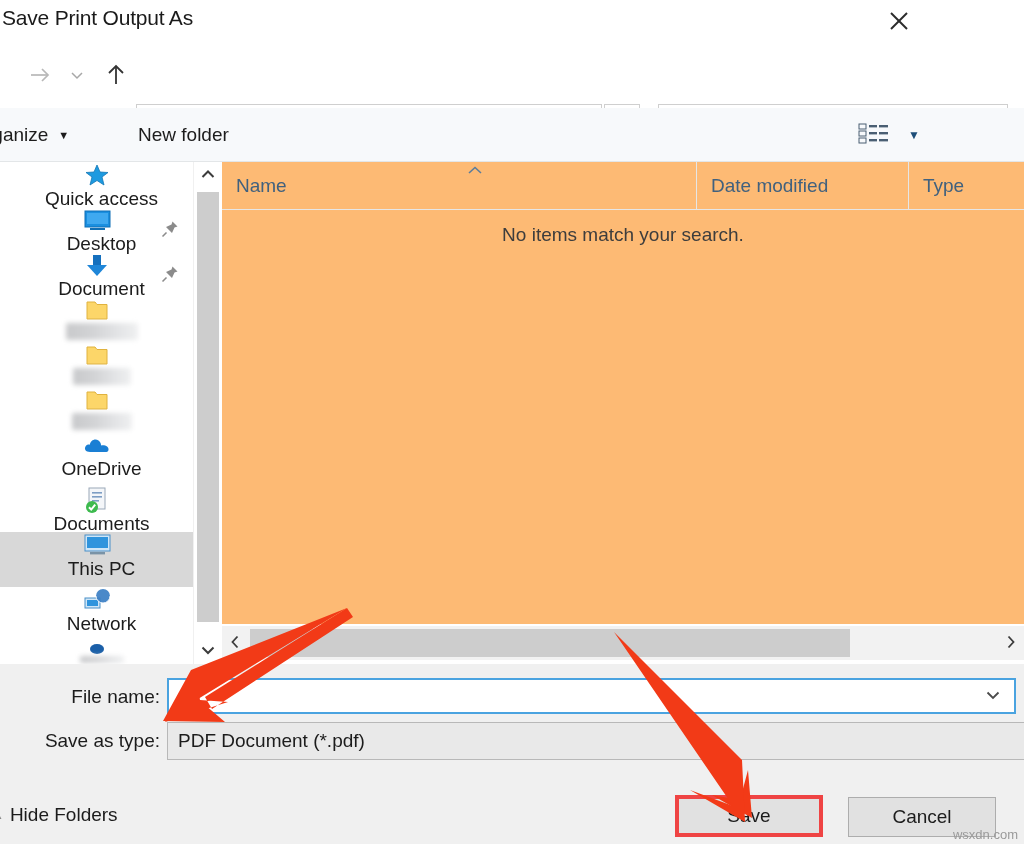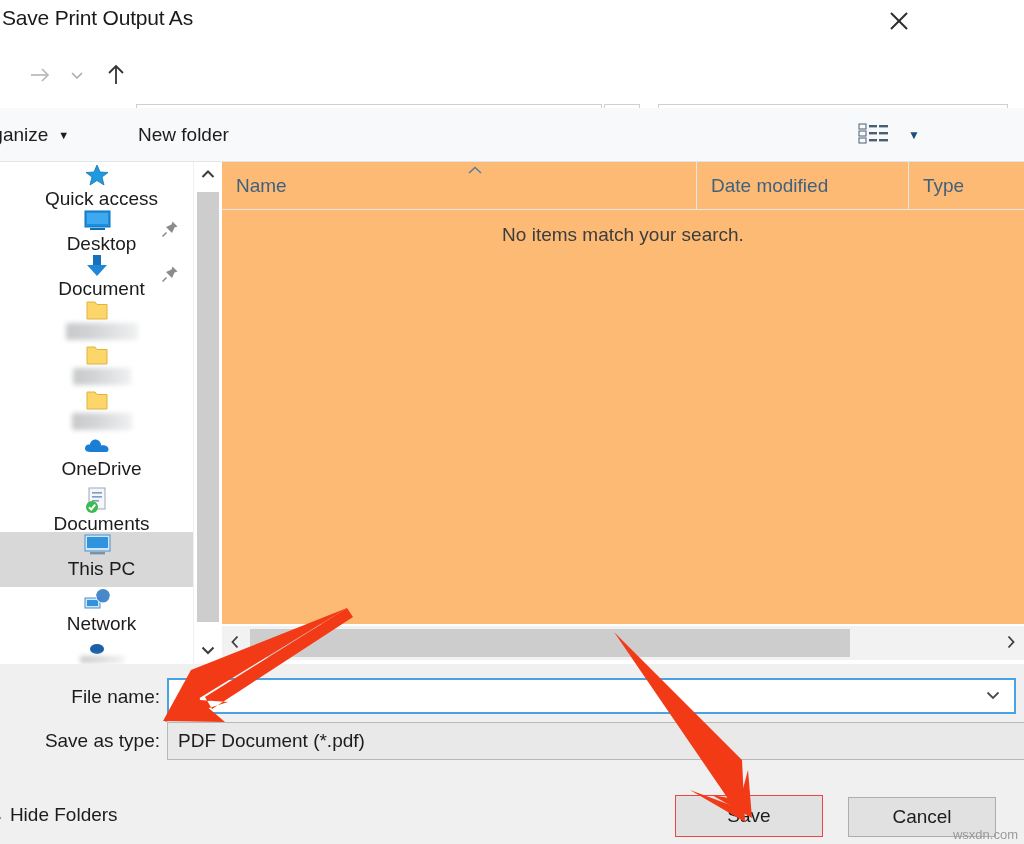--- a/index.html
+++ b/index.html
@@ -239,21 +239,21 @@
   }
   #hide-folders {
     position: absolute; left: -8px; top: 14px;
     display: flex; align-items: center; cursor: pointer;
   }
   #hide-folders-caret { color: #8a8a8a; font-size: 12px; margin-right: 6px; }
   #hide-folders-label { font-size: 19px; color: #1c1c1c; }
 
   #save-btn {
     position: absolute; left: 675px; top: 795px; width: 148px; height: 42px;
-    background: #e1e1e1; border: 1px solid #ef4444;
+    background: #e1e1e1; border: 4px solid #ef4444;
     display: flex; align-items: center; justify-content: center;
     font-size: 19px; color: #1c1c1c; cursor: pointer;
   }
   #cancel-btn {
     position: absolute; left: 848px; top: 797px; width: 148px; height: 40px;
     background: #e1e1e1; border: 1px solid #adadad;
     display: flex; align-items: center; justify-content: center;
     font-size: 19px; color: #1c1c1c; cursor: pointer;
   }
 

